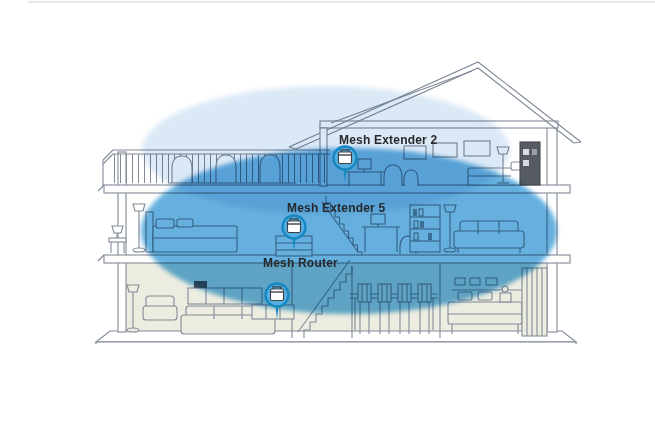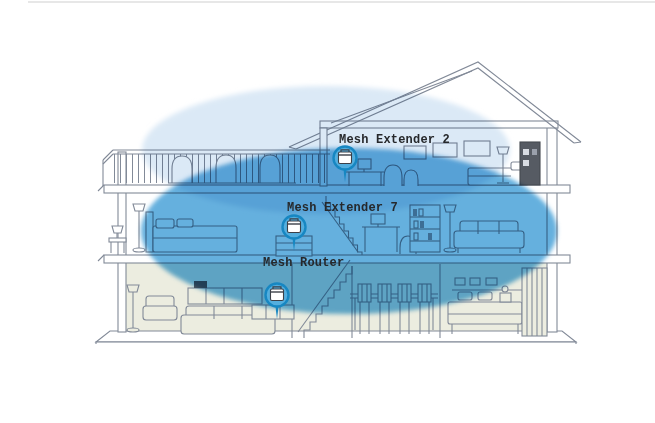--- a/index.html
+++ b/index.html
@@ -1,18 +1,18 @@
 <!DOCTYPE html>
 <html><head>
 <meta charset="utf-8">
 <style>
   html,body{margin:0;padding:0;background:#ffffff;}
   .canvas{
     position:relative;width:655px;height:344px;background:#ffffff;overflow:hidden;
-    font-family:Liberation Mono, monospace;
+    font-family:Liberation Sans, sans-serif;
   }
   .canvas svg.art{position:absolute;left:0;top:0;}
   .dev-label{
     position:absolute;font-size:12px;font-weight:600;color:#26282b;
     white-space:nowrap;letter-spacing:.2px;line-height:14px;
   }
   .dev-marker{position:absolute;width:30px;height:46px;}
 </style>
 </head>
 <body>
@@ -276,21 +276,21 @@
   <div class="dev-marker" style="left:330px;top:145px">
     <svg width="30" height="46" viewBox="0 0 30 46">
       <path d="M13.3,23 L16.7,23 L15,37 Z" fill="#1787c2"></path>
       <circle cx="15" cy="13" r="11.5" fill="#54aede" stroke="#1787c2" stroke-width="2.4"></circle>
       <path d="M11,7 v-2.2 h8 v2.2" fill="none" stroke="#3c4048" stroke-width="1.2"></path>
       <rect x="8.5" y="7" width="13" height="11.5" rx="1.5" fill="#ffffff" stroke="#3c4048" stroke-width="1.1"></rect>
       <line x1="8.5" y1="10" x2="21.5" y2="10" stroke="#3c4048" stroke-width="1.4"></line>
     </svg>
   </div>
 
-  <div class="dev-label" style="left:287px;top:201px">Mesh Extender 7</div>
+  <div class="dev-label" style="left:287px;top:201px">Mesh Extender 5</div>
   <div class="dev-marker" style="left:279px;top:214px">
     <svg width="30" height="46" viewBox="0 0 30 46">
       <path d="M13.3,23 L16.7,23 L15,37 Z" fill="#1787c2"></path>
       <circle cx="15" cy="13" r="11.5" fill="#54aede" stroke="#1787c2" stroke-width="2.4"></circle>
       <path d="M11,7 v-2.2 h8 v2.2" fill="none" stroke="#3c4048" stroke-width="1.2"></path>
       <rect x="8.5" y="7" width="13" height="11.5" rx="1.5" fill="#ffffff" stroke="#3c4048" stroke-width="1.1"></rect>
       <line x1="8.5" y1="10" x2="21.5" y2="10" stroke="#3c4048" stroke-width="1.4"></line>
     </svg>
   </div>
 

